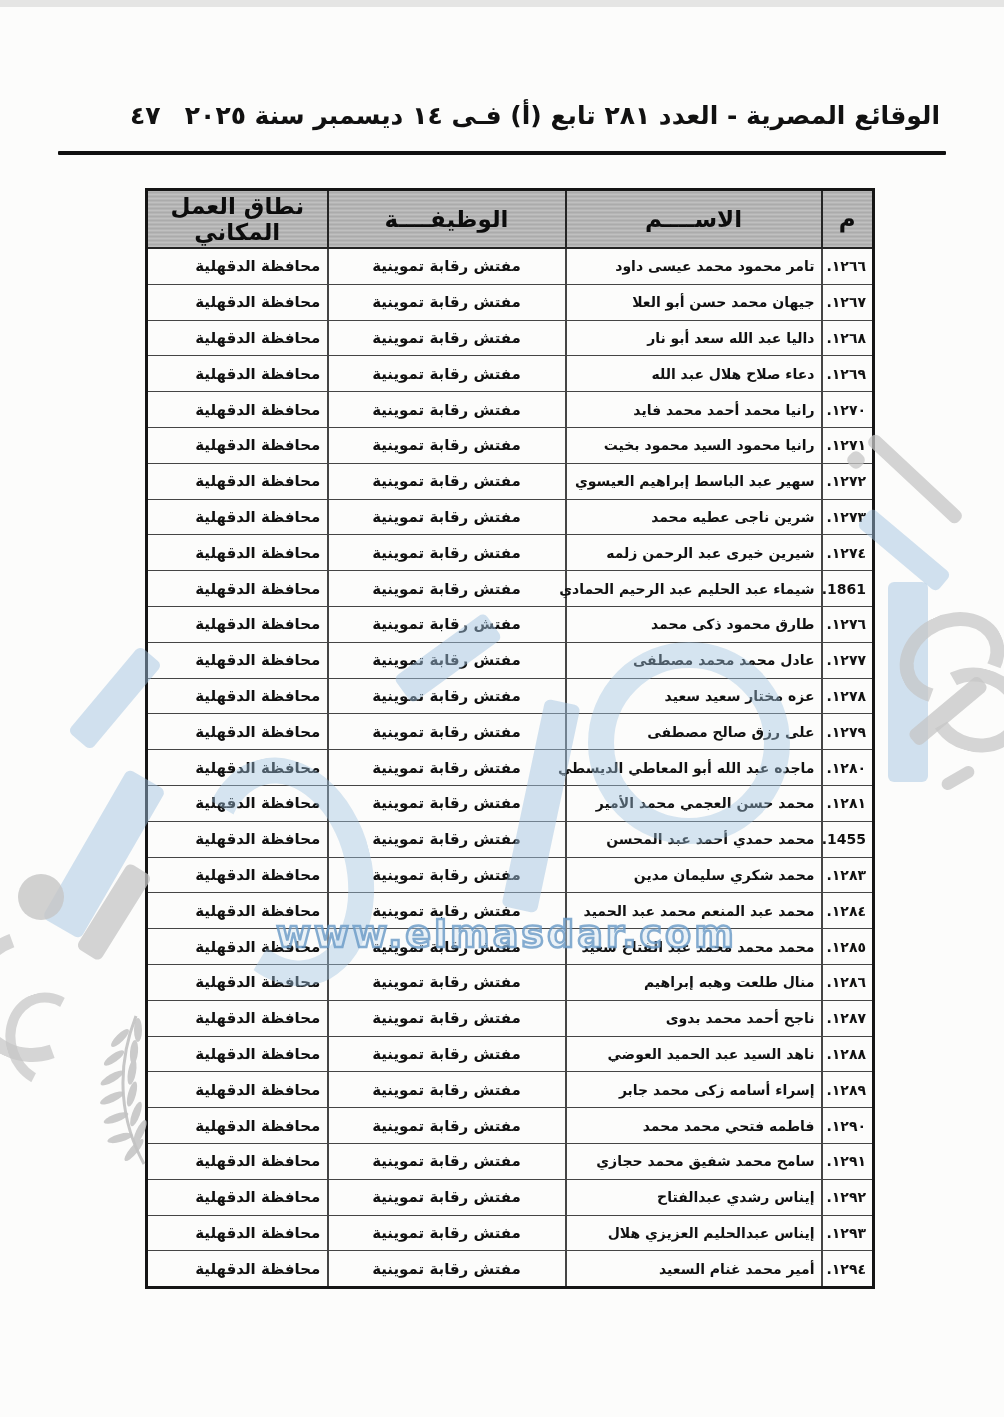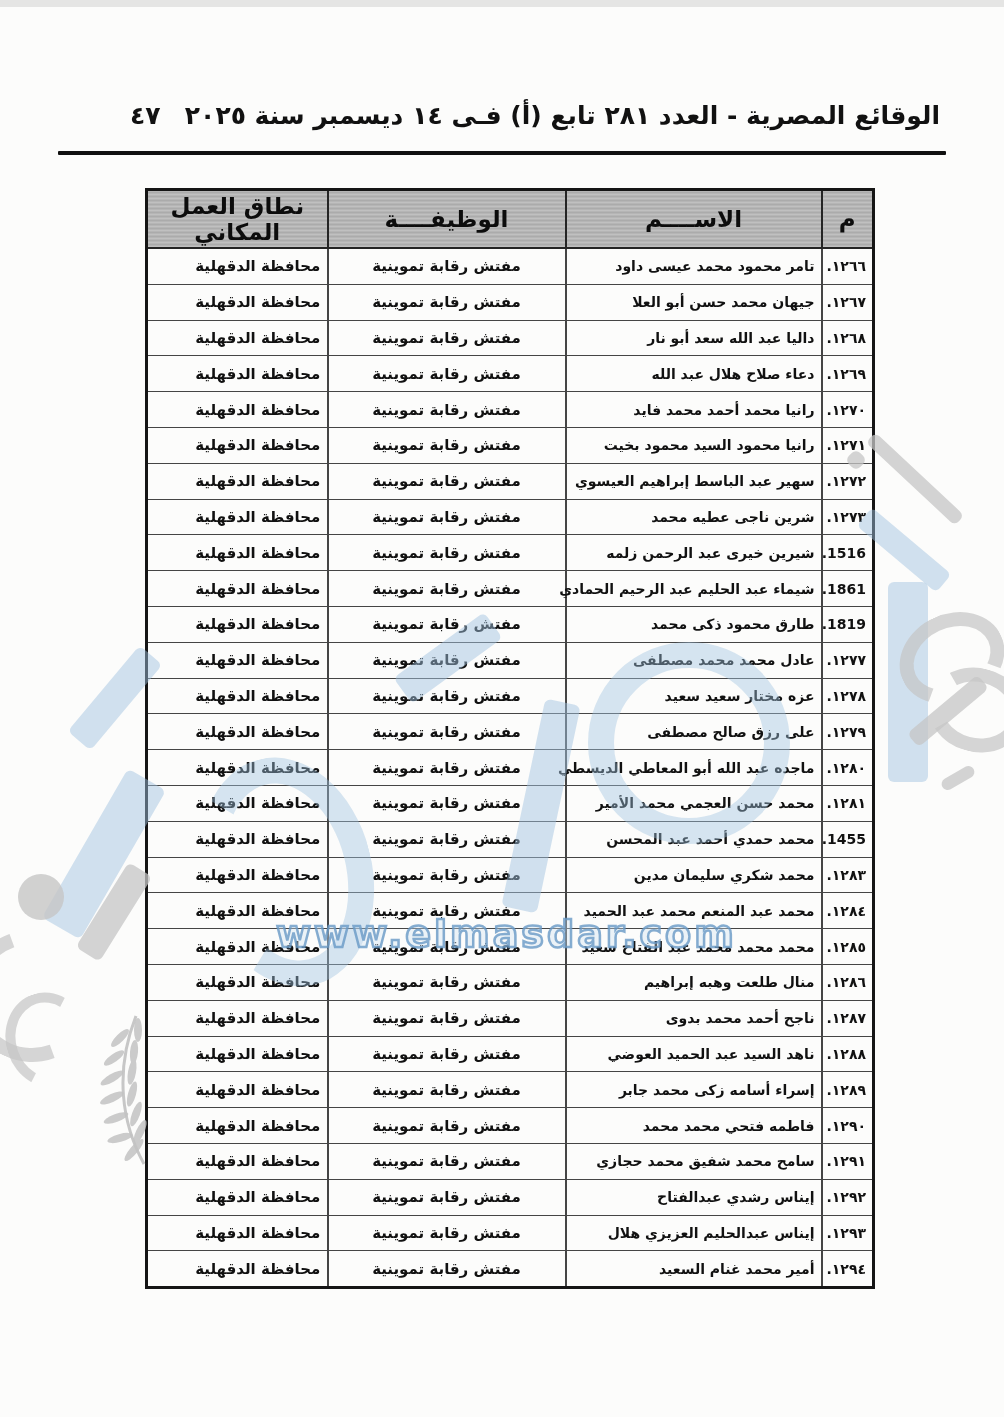--- a/index.html
+++ b/index.html
@@ -125,33 +125,33 @@
       <td class="c-job">مفتش رقابة تموينية</td>
       <td class="c-area">محافظة الدقهلية</td>
     </tr>
         <tr>
       <td class="c-no">١٢٧٣.</td>
       <td class="c-name">شرين ناجى عطيه محمد</td>
       <td class="c-job">مفتش رقابة تموينية</td>
       <td class="c-area">محافظة الدقهلية</td>
     </tr>
         <tr>
-      <td class="c-no">1516.</td>
+      <td class="c-no">١٢٧٤.</td>
       <td class="c-name">شيرين خيرى عبد الرحمن زلمه</td>
       <td class="c-job">مفتش رقابة تموينية</td>
       <td class="c-area">محافظة الدقهلية</td>
     </tr>
         <tr>
       <td class="c-no">1861.</td>
       <td class="c-name">شيماء عبد الحليم عبد الرحيم الحمادي</td>
       <td class="c-job">مفتش رقابة تموينية</td>
       <td class="c-area">محافظة الدقهلية</td>
     </tr>
         <tr>
-      <td class="c-no">1819.</td>
+      <td class="c-no">١٢٧٦.</td>
       <td class="c-name">طارق محمود ذكى محمد</td>
       <td class="c-job">مفتش رقابة تموينية</td>
       <td class="c-area">محافظة الدقهلية</td>
     </tr>
         <tr>
       <td class="c-no">١٢٧٧.</td>
       <td class="c-name">عادل محمد محمد مصطفى</td>
       <td class="c-job">مفتش رقابة تموينية</td>
       <td class="c-area">محافظة الدقهلية</td>
     </tr>

